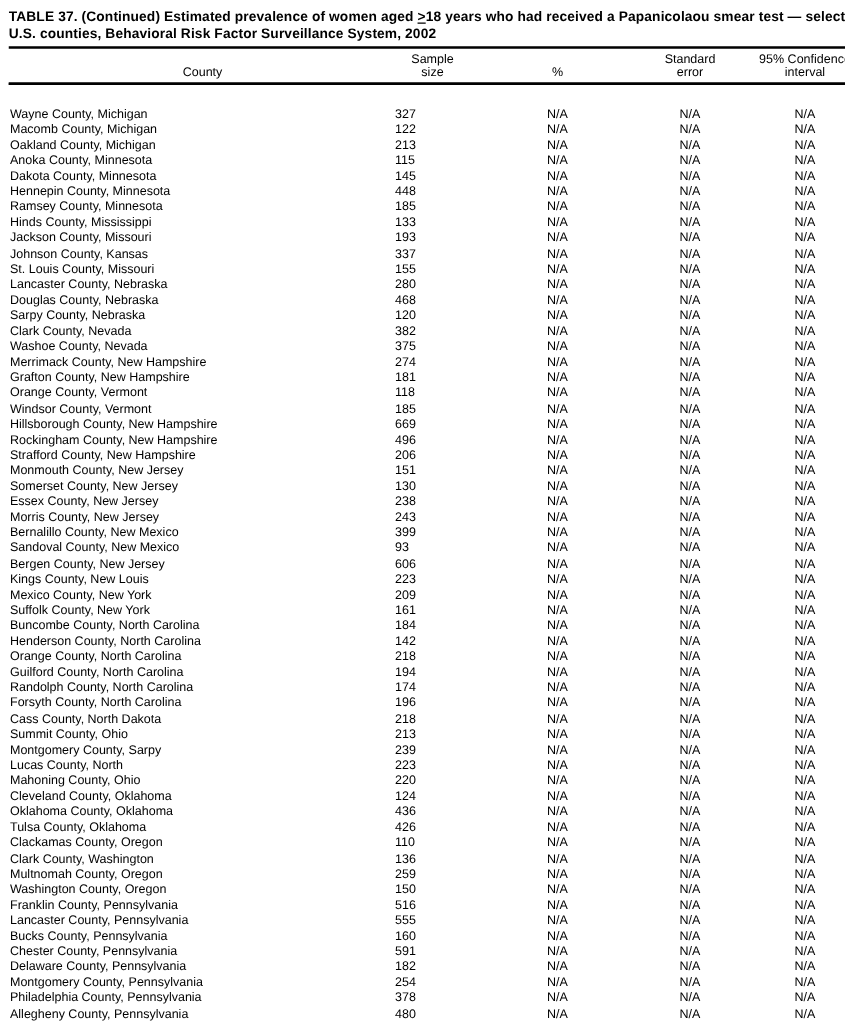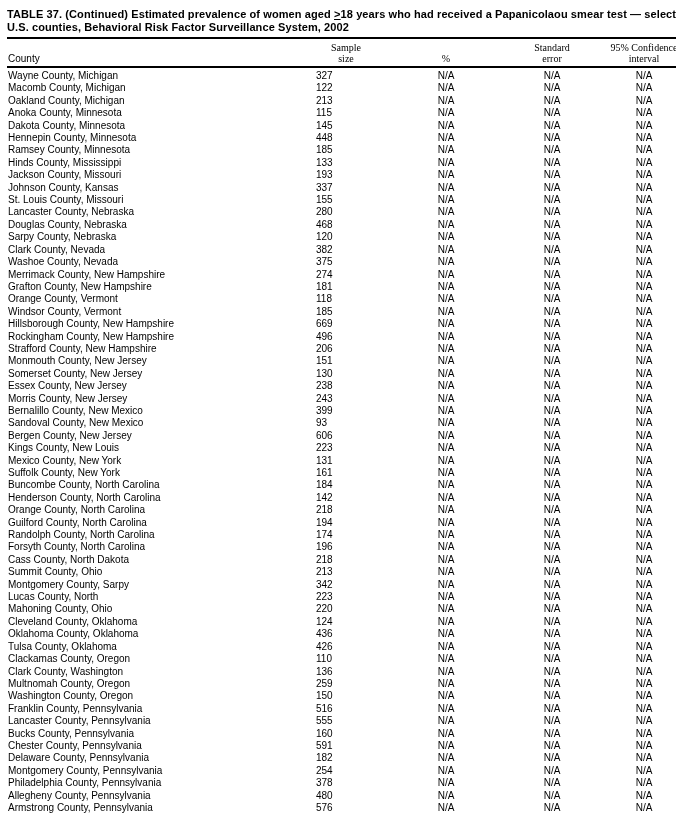--- a/index.html
+++ b/index.html
@@ -46,33 +46,33 @@
   col.c-ci     { width: 112px; }
   thead th {
     font-weight: normal;
     font-size: 10px;
     line-height: 11px;
     vertical-align: bottom;
     padding: 3px 0 2px 0;
     border-bottom: 2px solid #000000;
     white-space: nowrap;
   }
-  th.h-county { text-align: left; padding-left: 1px; }
-  th.h-center { text-align: center; font-family: Liberation Serif, serif; }
+  th.h-county { text-align: center; padding-left: 1px; }
+  th.h-center { text-align: center; }
   tbody td {
     font-size: 10px;
     height: 12.4px;
     line-height: 12.4px;
     padding: 0;
     white-space: nowrap;
   }
   td.cell-county { text-align: left; padding-left: 1px; }
   td.cell-sample { text-align: left; padding-right: 16px; }
   td.cell-center { text-align: center; }
-  tbody tr:first-child td { padding-top: 2px; }
+  tbody tr:first-child td { padding-top: 18px; }
 </style>
 </head>
 <body>
 
 <div class="page">
   <div class="content">
 
     <div class="title">
       <div class="title-line1"><span>TABLE 37.</span> <span class="italic">(Continued)</span> <span>Estimated prevalence of women aged</span> <span class="geq">&gt;</span><span>18 years who had received a Papanicolaou smear test — selected</span></div>
       <div class="title-line2">U.S. counties, Behavioral Risk Factor Surveillance System, 2002</div>
@@ -321,21 +321,21 @@
   </tr>
           <tr>
     <td class="cell-county">Kings County, New Louis</td>
     <td class="cell-sample">223</td>
     <td class="cell-center">N/A</td>
     <td class="cell-center">N/A</td>
     <td class="cell-center">N/A</td>
   </tr>
           <tr>
     <td class="cell-county">Mexico County, New York</td>
-    <td class="cell-sample">131</td>
+    <td class="cell-sample">209</td>
     <td class="cell-center">N/A</td>
     <td class="cell-center">N/A</td>
     <td class="cell-center">N/A</td>
   </tr>
           <tr>
     <td class="cell-county">Suffolk County, New York</td>
     <td class="cell-sample">161</td>
     <td class="cell-center">N/A</td>
     <td class="cell-center">N/A</td>
     <td class="cell-center">N/A</td>
@@ -391,21 +391,21 @@
   </tr>
           <tr>
     <td class="cell-county">Summit County, Ohio</td>
     <td class="cell-sample">213</td>
     <td class="cell-center">N/A</td>
     <td class="cell-center">N/A</td>
     <td class="cell-center">N/A</td>
   </tr>
           <tr>
     <td class="cell-county">Montgomery County, Sarpy</td>
-    <td class="cell-sample">342</td>
+    <td class="cell-sample">239</td>
     <td class="cell-center">N/A</td>
     <td class="cell-center">N/A</td>
     <td class="cell-center">N/A</td>
   </tr>
           <tr>
     <td class="cell-county">Lucas County, North</td>
     <td class="cell-sample">223</td>
     <td class="cell-center">N/A</td>
     <td class="cell-center">N/A</td>
     <td class="cell-center">N/A</td>

